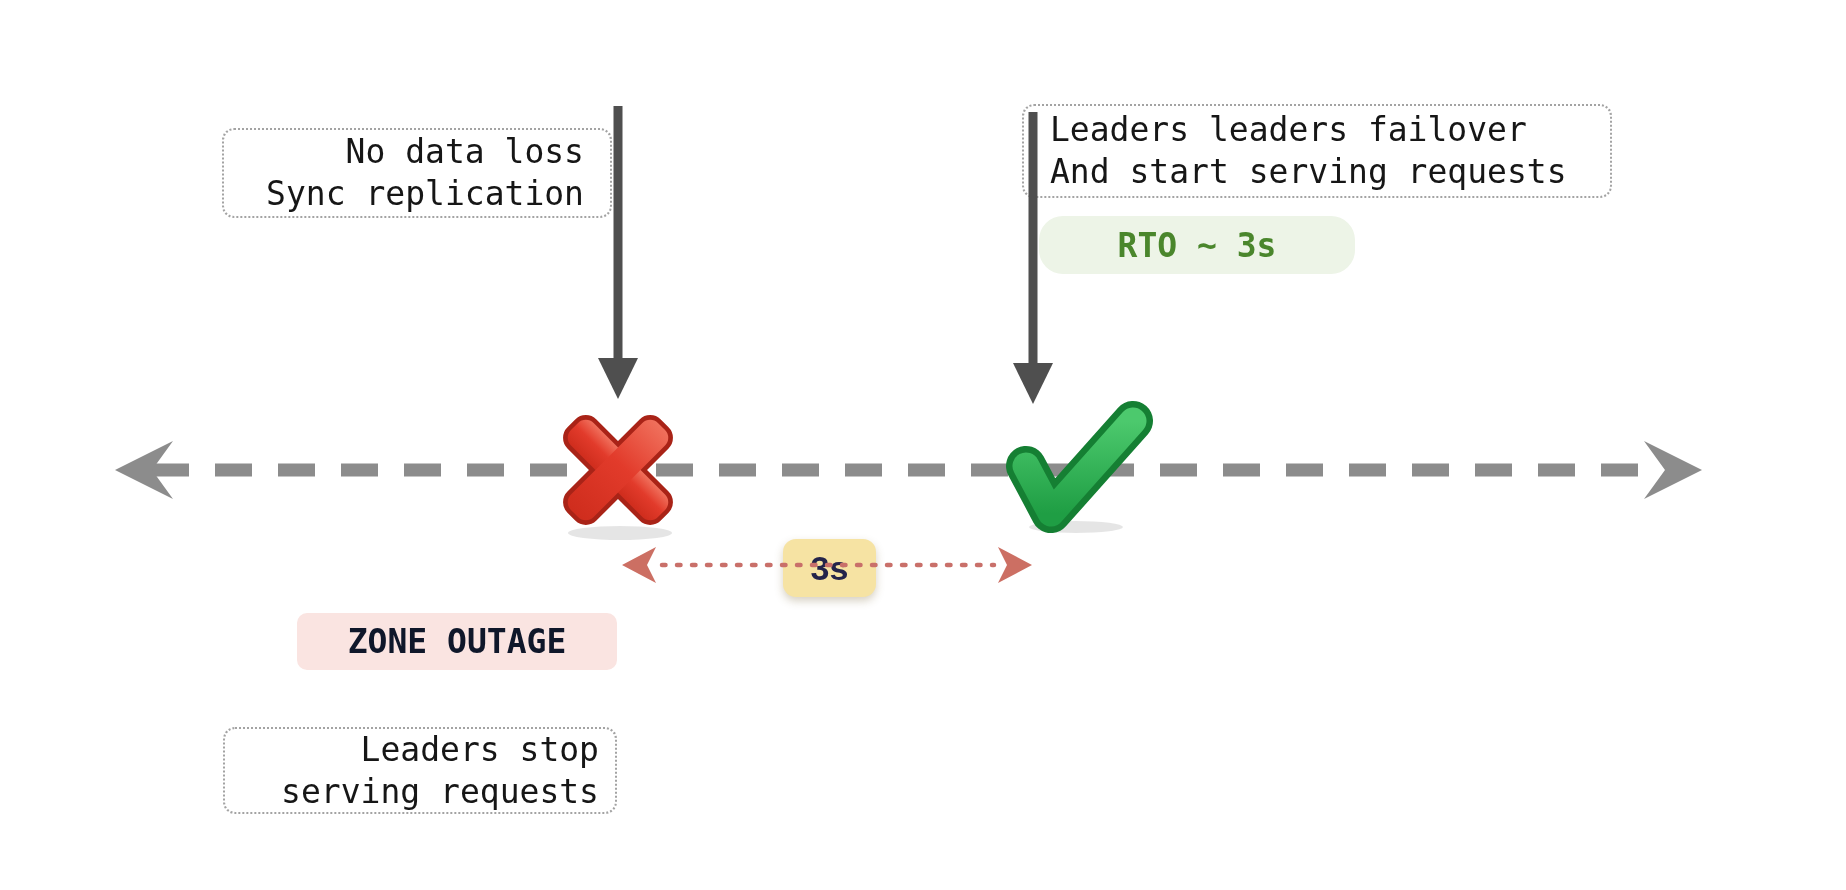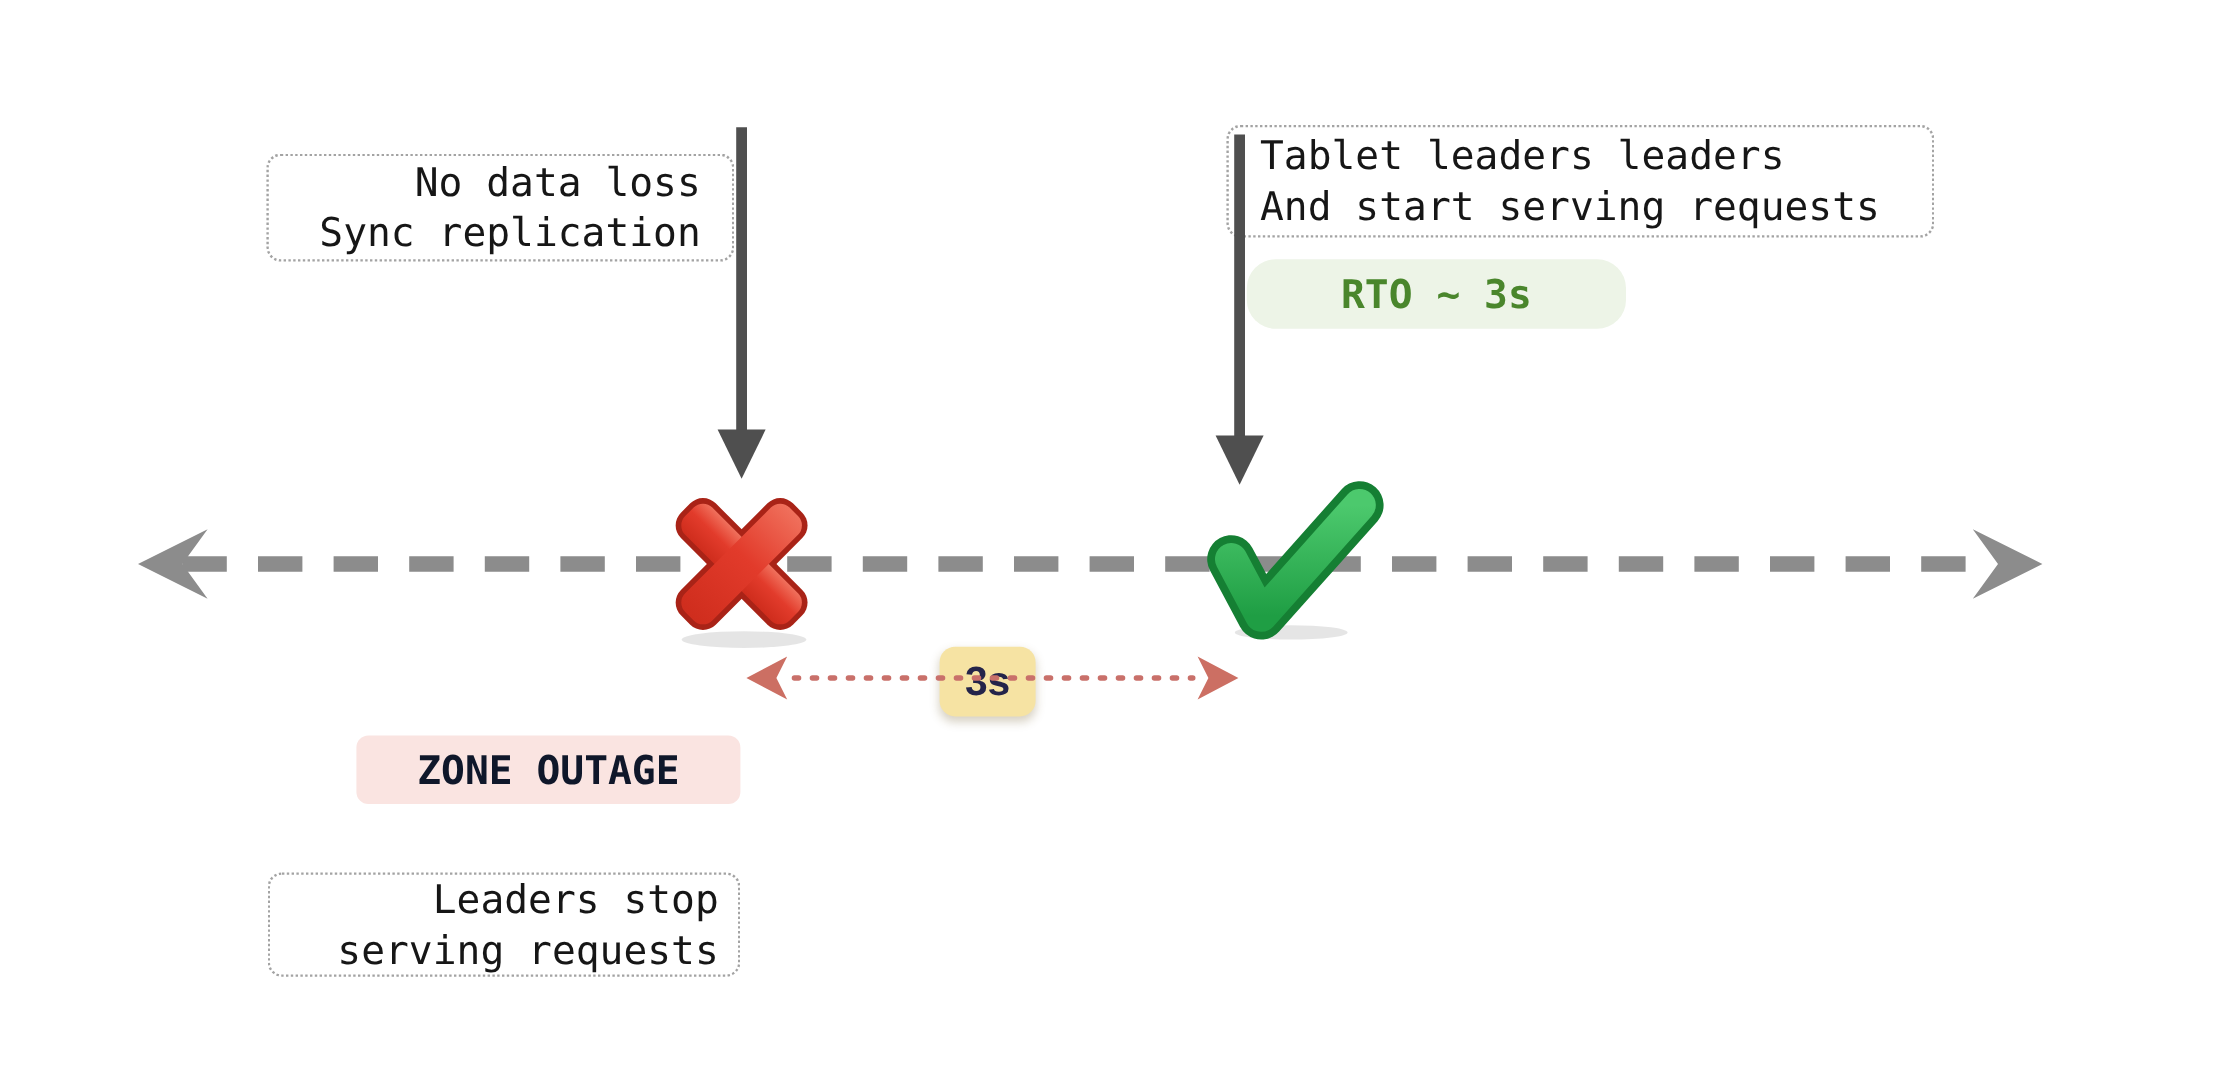--- a/index.html
+++ b/index.html
@@ -36,39 +36,39 @@
     font-family:"Liberation Sans", sans-serif;
     font-size:34px;
     box-shadow:0 4px 8px rgba(110,90,40,0.28);
   }
   #sync-note{left:222px;top:96px;width:390px;height:90px;padding-right:26px;}
   #failover-note{left:1022px;top:104px;width:590px;height:94px;padding-left:26px;}
   #leaders-note{left:223px;top:695px;width:394px;height:87px;padding-right:16px;}
   #rpo-badge{left:295px;top:205px;width:322px;height:57px;}
   #rto-badge{left:1039px;top:216px;width:316px;height:58px;border-radius:24px;}
   #zone-badge{left:297px;top:613px;width:320px;height:57px;}
-  #duration-badge{left:783px;top:539px;width:80px;height:58px;}
+  #duration-badge{left:783px;top:539px;width:93px;height:58px;}
   .overlay{
     position:absolute;left:0;top:0;width:1846px;height:890px;
     pointer-events:none;
   }
 </style>
 </head>
 <body>
 
 <div class="canvas">
 
   <div class="note-box note-right" id="sync-note">
     <span>No data loss</span>
     <span>Sync replication</span>
   </div>
 
 
   <div class="note-box note-left" id="failover-note">
-    <span>Tablet leaders leaders</span>
+    <span>Leaders leaders failover</span>
     <span>And start serving requests</span>
   </div>
 
   <div class="badge badge-green" id="rto-badge">
     <span>RTO ~ 3s</span>
   </div>
 
   <div class="badge badge-yellow" id="duration-badge">
     <span>3s</span>
   </div>

